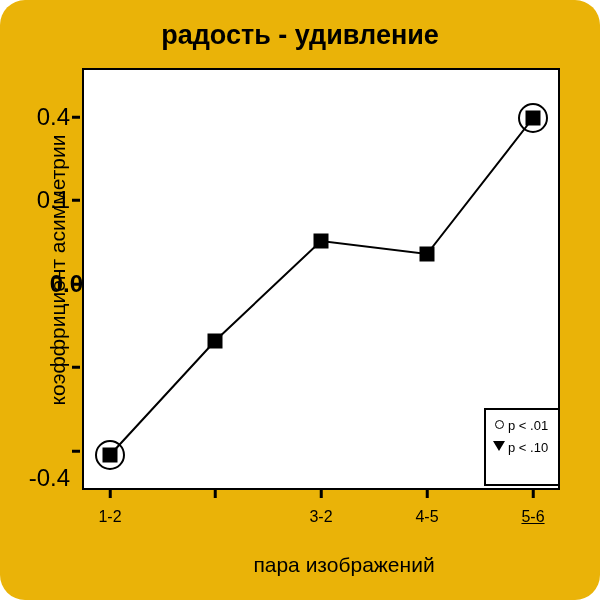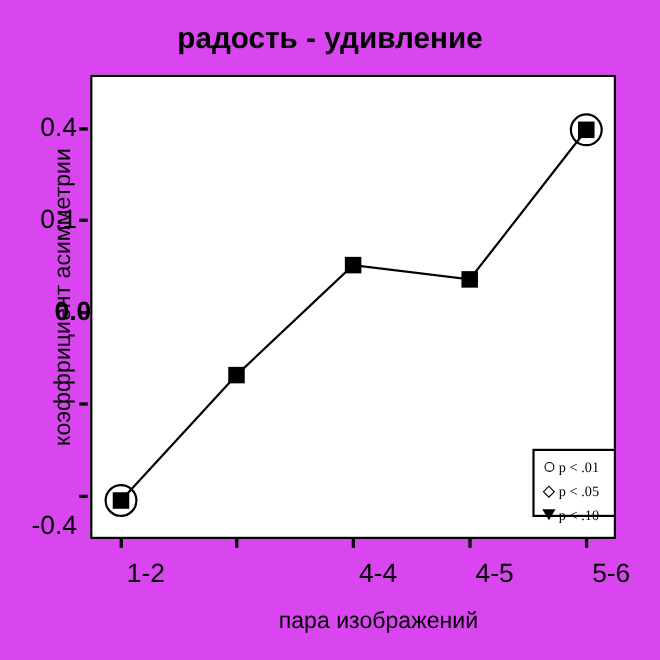--- a/index.html
+++ b/index.html
@@ -4,23 +4,24 @@
 <style>
   html, body {
     margin: 0;
     padding: 0;
     background: #ffffff;
   }
   #page {
     position: relative;
     width: 600px;
     height: 600px;
-    background: #d946ef;
+    background: #eab308;
     font-family: "Liberation Sans", sans-serif;
     overflow: hidden;
+    border-radius: 25px;
   }
   #chart-title {
     position: absolute;
     left: 0;
     top: 20px;
     width: 600px;
     text-align: center;
     font-size: 27px;
     font-weight: bold;
     color: #000000;
@@ -73,22 +74,22 @@
     position: absolute;
     height: 2.5px;
     width: 8px;
     background: #000000;
     transform: translateY(-50%);
   }
   .xtick-label {
     position: absolute;
     top: 508px;
     width: 80px;
-    text-align: right;
-    font-size: 24px;
+    text-align: center;
+    font-size: 16px;
     color: #000000;
     transform: translateX(-50%);
   }
   .xtick-mark {
     position: absolute;
     width: 2.5px;
     height: 8px;
     background: #000000;
     transform: translateX(-50%);
   }
@@ -118,26 +119,25 @@
     width: 600px;
     height: 600px;
     pointer-events: none;
   }
   
   #legend {
     position: absolute;
     left: 484px;
     top: 408px;
     width: 76px;
-    height: 62px;
+    height: 78px;
     border: 2.5px solid #000000;
     box-sizing: border-box;
     background: #ffffff;
     padding: 4px 0 0 4px;
-    font-family: Liberation Serif, serif;
   }
   .legend-row {
     display: flex;
     align-items: center;
     height: 22px;
   }
   .legend-sym {
     width: 18px;
     text-align: center;
     font-size: 12px;
@@ -212,36 +212,32 @@
   <div class="marker" style="left:321px; top:241px;"></div>
   <div class="marker" style="left:427px; top:254px;"></div>
   <div class="marker" style="left:533px; top:118px;"></div>
 
   <div class="xtick-mark" style="left:110px; top:490px;"></div>
   <div class="xtick-label" style="left:110px;">1-2</div>
 
   <div class="xtick-mark" style="left:215px; top:490px;"></div>
 
   <div class="xtick-mark" style="left:321px; top:490px;"></div>
-  <div class="xtick-label" style="left:321px;">4-4</div>
+  <div class="xtick-label" style="left:321px;">3-2</div>
 
   <div class="xtick-mark" style="left:427px; top:490px;"></div>
   <div class="xtick-label" style="left:427px;">4-5</div>
 
   <div class="xtick-mark" style="left:533px; top:490px;"></div>
-  <div class="xtick-label" style="left:533px;">5-6</div>
+  <div class="xtick-label" style="left:533px;text-decoration:underline;">5-6</div>
 
   <div id="legend">
     <div class="legend-row">
       <span class="legend-sym"><span class="sym-circle"></span></span>
       <span class="legend-text">p &lt; .01</span>
     </div>
     <div class="legend-row">
-      <span class="legend-sym"><span class="sym-diamond"></span></span>
-      <span class="legend-text">p &lt; .05</span>
-    </div>
-    <div class="legend-row">
       <span class="legend-sym"><span class="sym-triangle"></span></span>
       <span class="legend-text">p &lt; .10</span>
     </div>
   </div>
 
 </div>
 
 </body></html>

